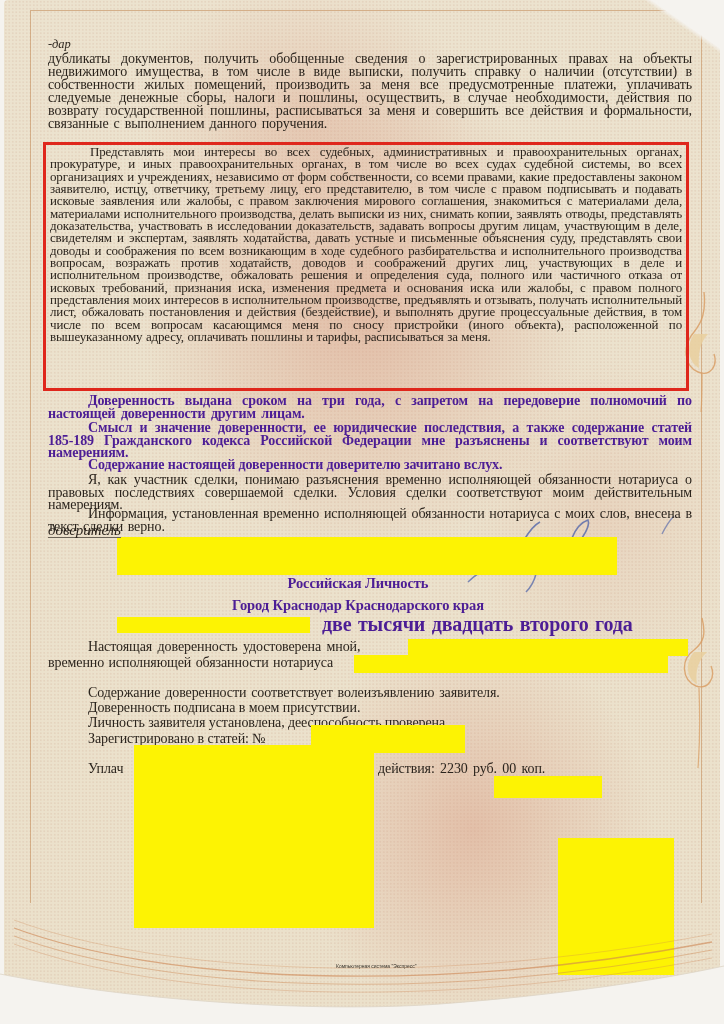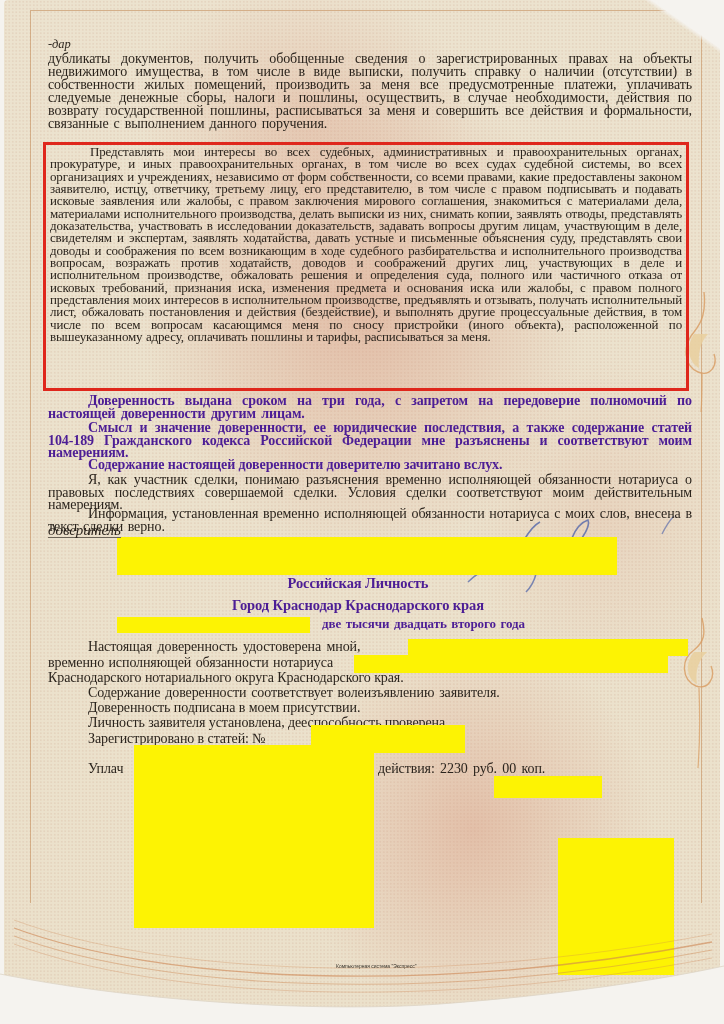--- a/index.html
+++ b/index.html
@@ -62,44 +62,43 @@
   <div class="txt i" style="left:48px;top:38px;font-size:12.5px;">-дар</div>
 
   <div class="txt just" style="left:48px;top:53px;width:644px;word-spacing:1.6px;">дубликаты документов, получить обобщенные сведения о зарегистрированных правах на объекты недвижимого имущества, в том числе в виде выписки, получить справку о наличии (отсутствии) в собственности жилых помещений, производить за меня все предусмотренные платежи, уплачивать следуемые денежные сборы, налоги и пошлины, осуществить, в случае необходимости, действия по возврату государственной пошлины, расписываться за меня и совершить все действия и формальности, связанные с выполнением данного поручения.</div>
 
   <div class="redbox">
     <div class="inner">Представлять мои интересы во всех судебных, административных и правоохранительных органах, прокуратуре, и иных правоохранительных органах, в том числе во всех судах судебной системы, во всех организациях и учреждениях, независимо от форм собственности, со всеми правами, какие предоставлены законом заявителю, истцу, ответчику, третьему лицу, его представителю, в том числе с правом подписывать и подавать исковые заявления или жалобы, с правом заключения мирового соглашения, знакомиться с материалами дела, материалами исполнительного производства, делать выписки из них, снимать копии, заявлять отводы, представлять доказательства, участвовать в исследовании доказательств, задавать вопросы другим лицам, участвующим в деле, свидетелям и экспертам, заявлять ходатайства, давать устные и письменные объяснения суду, представлять свои доводы и соображения по всем возникающим в ходе судебного разбирательства и исполнительного производства вопросам, возражать против ходатайств, доводов и соображений других лиц, участвующих в деле и исполнительном производстве, обжаловать решения и определения суда, полного или частичного отказа от исковых требований, признания иска, изменения предмета и основания иска или жалобы, с правом полного представления моих интересов в исполнительном производстве, предъявлять и отзывать, получать исполнительный лист, обжаловать постановления и действия (бездействие), и выполнять другие процессуальные действия, в том числе по всем вопросам касающимся меня по сносу пристройки (иного объекта), расположенной по вышеуказанному адресу, оплачивать пошлины и тарифы, расписываться за меня.</div>
   </div>
 
   <div class="txt just b" style="left:48px;top:395px;width:644px;line-height:12.6px;text-indent:40px;word-spacing:2px;">Доверенность выдана сроком на три года, с запретом на передоверие полномочий по настоящей доверенности другим лицам.</div>
 
-  <div class="txt just b" style="left:48px;top:422px;width:644px;line-height:12.6px;text-indent:40px;word-spacing:2px;">Смысл и значение доверенности, ее юридические последствия, а также содержание статей 104-189 Гражданского кодекса Российской Федерации мне разъяснены и соответствуют моим намерениям.</div>
+  <div class="txt just b" style="left:48px;top:422px;width:644px;line-height:12.6px;text-indent:40px;word-spacing:2px;">Смысл и значение доверенности, ее юридические последствия, а также содержание статей 185-189 Гражданского кодекса Российской Федерации мне разъяснены и соответствуют моим намерениям.</div>
 
   <div class="txt b nowrap" style="left:88px;top:459px;">Содержание настоящей доверенности доверителю зачитано вслух.</div>
 
   <div class="txt just" style="left:48px;top:474px;width:644px;line-height:12.7px;text-indent:40px;word-spacing:1px;">Я, как участник сделки, понимаю разъяснения временно исполняющей обязанности нотариуса о правовых последствиях совершаемой сделки. Условия сделки соответствуют моим действительным намерениям.</div>
 
   <div class="txt just" style="left:48px;top:507px;width:644px;line-height:13px;text-indent:40px;word-spacing:1px;">Информация, установленная временно исполняющей обязанности нотариуса с моих слов, внесена в текст сделки верно.</div>
 
   <div class="yellow" style="left:117px;top:537px;width:500px;height:38px;"></div>
   <div class="txt i" style="left:48px;top:524px;font-size:15px;border-bottom:1px solid #6b6357;padding-right:0;">доверитель</div>
 
   <div class="txt b center" style="left:24px;top:577px;width:668px;font-size:14.5px;">Российская Личность</div>
   <div class="txt b center" style="left:24px;top:599px;width:668px;font-size:14.5px;">Город Краснодар Краснодарского края</div>
 
   <div class="yellow" style="left:117px;top:617px;width:193px;height:16px;"></div>
-  <div class="txt b nowrap" style="left:322px;top:618px;font-size:13px;word-spacing:1.5px;">две тысячи двадцать второго года</div>
+  <div class="txt b nowrap" style="left:322px;top:618px;font-size:20px;word-spacing:1.5px;">две тысячи двадцать второго года</div>
 
   <div class="txt nowrap" style="left:88px;top:641px;word-spacing:2px;">Настоящая доверенность удостоверена мной,</div>
   <div class="yellow" style="left:408px;top:639px;width:280px;height:17px;"></div>
 
   <div class="txt nowrap" style="left:48px;top:657px;word-spacing:1px;">временно исполняющей обязанности нотариуса</div>
   <div class="yellow" style="left:354px;top:655px;width:314px;height:18px;"></div>
 
-  <div class="txt nowrap" style="left:48px;top:672px;">Краснодарского нотариального округа Краснодарского края.</div>
   <div class="txt nowrap" style="left:88px;top:687px;word-spacing:1.5px;">Содержание доверенности соответствует волеизъявлению заявителя.</div>
   <div class="txt nowrap" style="left:88px;top:702px;">Доверенность подписана в моем присутствии.</div>
   <div class="txt nowrap" style="left:88px;top:717px;">Личность заявителя установлена, дееспособность проверена.</div>
 
   <div class="txt nowrap" style="left:88px;top:733px;">Зарегистрировано в статей: №</div>
   <div class="yellow" style="left:311px;top:725px;width:154px;height:28px;"></div>
 
   <div class="txt nowrap" style="left:88px;top:763px;">Уплач</div>
   <div class="txt nowrap" style="left:378px;top:763px;word-spacing:2px;">действия: 2230 руб. 00 коп.</div>
 

